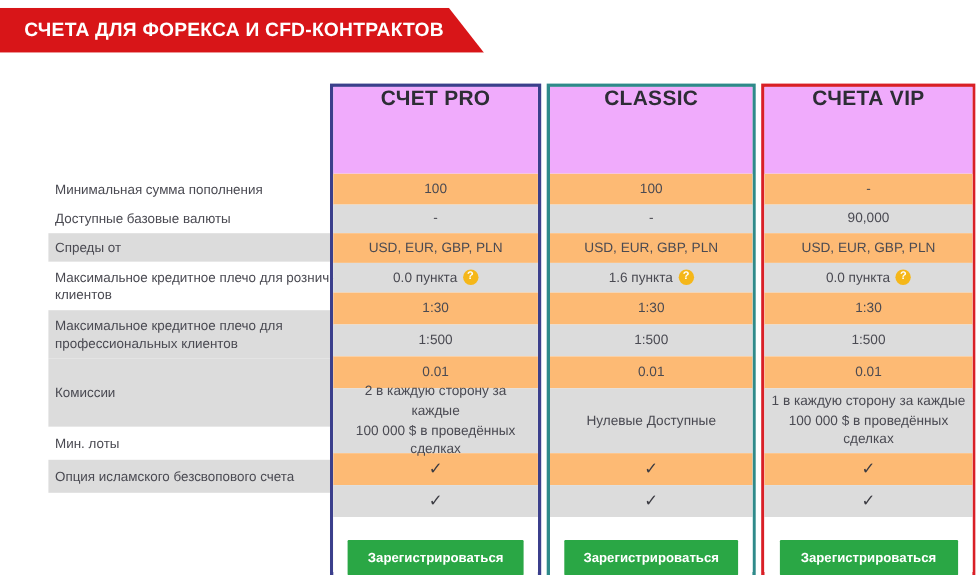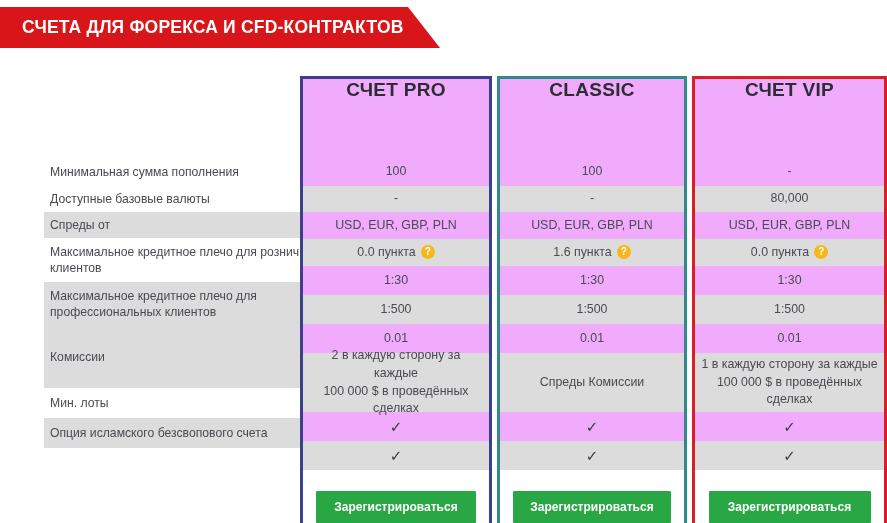--- a/index.html
+++ b/index.html
@@ -107,21 +107,21 @@
     display: flex;
     align-items: center;
     justify-content: center;
     text-align: center;
     font-size: 12.4px;
     color: #4a4a52;
     line-height: 1.45;
     padding: 0 6px;
   }
   .val-row.alt { background: #dcdcdc; }
-  .val-row.plain { background: #f0abfc; }
+  .val-row.plain { background: #fdba74; }
 
   .val-inner {
     display: inline-flex;
     align-items: center;
     justify-content: center;
     gap: 5px;
   }
 
   .help-icon {
     display: inline-block;
@@ -229,36 +229,36 @@
       <div class="val-row plain" style="height:27px">USD, EUR, GBP, PLN</div>
       <div class="val-row alt" style="height:27px">
         <span class="val-inner">
           <span>1.6 пункта</span>
           <span class="help-icon">?</span>
         </span>
       </div>
       <div class="val-row plain" style="height:29px">1:30</div>
       <div class="val-row alt" style="height:29px">1:500</div>
       <div class="val-row plain" style="height:29px">0.01</div>
-      <div class="val-row alt multiline" style="height:59px">Спреды Комиссии</div>
+      <div class="val-row alt multiline" style="height:59px">Нулевые Доступные</div>
       <div class="val-row plain check" style="height:29px">✓</div>
       <div class="val-row alt check" style="height:29px">✓</div>
       <div class="cta-wrap" style="height:74px">
         <button class="cta cta-classic">Зарегистрироваться</button>
       </div>
     </div>
   </div>
 
   <div class="col col-vip">
     <div class="col-head">
-      <div class="col-head-text">СЧЕТ VIP</div>
+      <div class="col-head-text">СЧЕТА VIP</div>
     </div>
     <div class="col-body">
       <div class="val-row plain" style="height:28px">-</div>
-      <div class="val-row alt" style="height:26px">80,000</div>
+      <div class="val-row alt" style="height:26px">90,000</div>
       <div class="val-row plain" style="height:27px">USD, EUR, GBP, PLN</div>
       <div class="val-row alt" style="height:27px">
         <span class="val-inner">
           <span>0.0 пункта</span>
           <span class="help-icon">?</span>
         </span>
       </div>
       <div class="val-row plain" style="height:29px">1:30</div>
       <div class="val-row alt" style="height:29px">1:500</div>
       <div class="val-row plain" style="height:29px">0.01</div>

